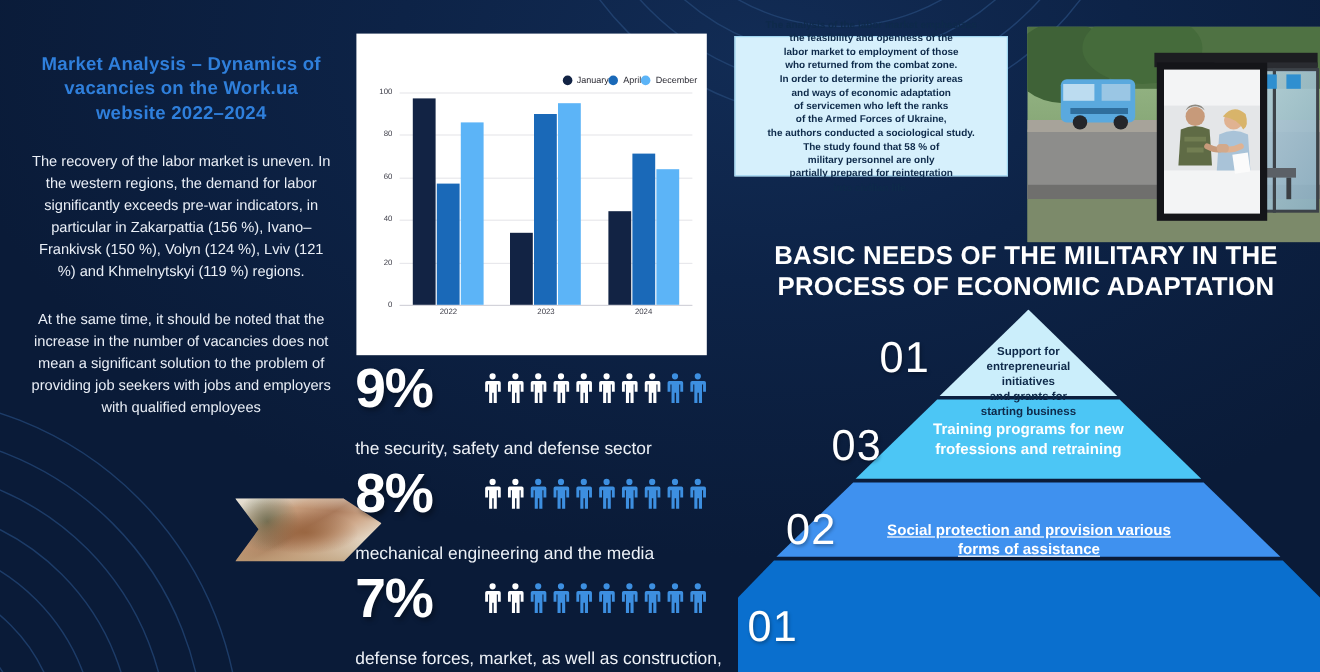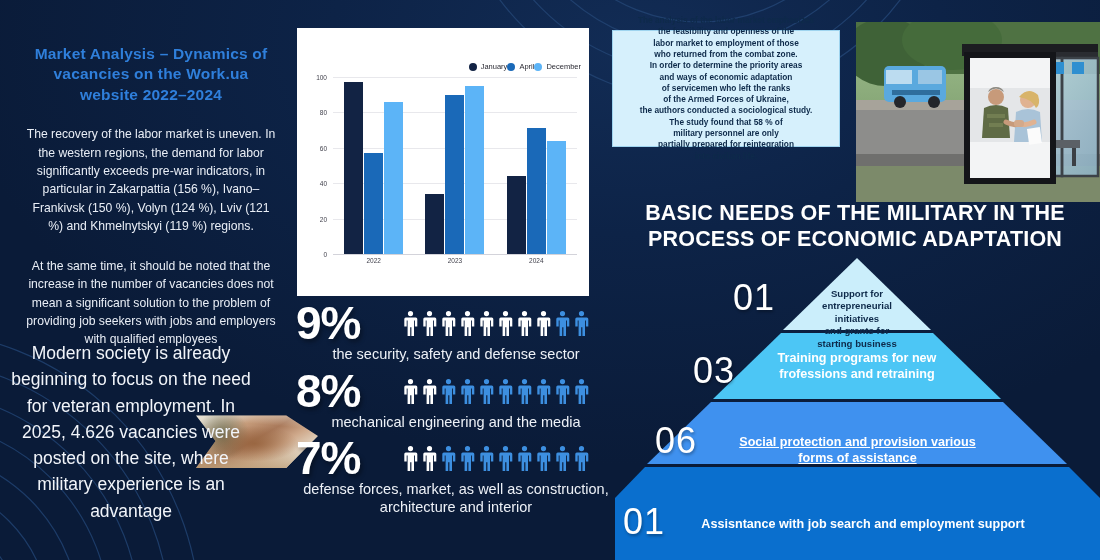--- a/index.html
+++ b/index.html
@@ -108,21 +108,21 @@
   .pct-row { margin-bottom:4px; }
   .pct-top { display:flex; align-items:center; gap:14px; }
   .pct-num {
     color:#ffffff; font-size:46px; font-weight:bold; line-height:1;
     letter-spacing:-1px; text-shadow:2px 3px 4px rgba(0,0,0,.35);
     min-width:92px;
   }
   .people { display:flex; gap:2px; align-items:flex-end; }
   .person { width:17px; height:30px; display:block; }
   .pct-cap {
-    color:#edf1f7; font-size:14.5px; line-height:1.22; margin-top:0;text-align:center;
+    color:#edf1f7; font-size:14.5px; line-height:1.22; margin-top:20px;
   }
 
   
   .info-box {
     position:absolute; left:612px; top:30px; width:228px; height:117px;
     background:#d6f0fc; border:1px solid #9fd4ef; z-index:6;
     display:flex; align-items:center; justify-content:center;
     padding:4px 6px;
   }
   .info-txt {
@@ -192,21 +192,20 @@
   </div>
 
   <div class="left-col">
     <div class="left-title">Market Analysis – Dynamics of vacancies on the Work.ua website 2022–2024</div>
     <div class="left-body">
       <p>The recovery of the labor market is uneven. In the western regions, the demand for labor significantly exceeds pre-war indicators, in particular in Zakarpattia (156 %), Ivano–Frankivsk (150 %), Volyn (124 %), Lviv (121 %) and Khmelnytskyi (119 %) regions.</p>
       <p>At the same time, it should be noted that the increase in the number of vacancies does not mean a significant solution to the problem of providing job seekers with jobs and employers with qualified employees</p>
     </div>
   </div>
 
-  <div class="modern-block">Modern society is already beginning to focus on the need for veteran employment. In 2025, 4.626 vacancies were posted on the site, where military experience is an advantage</div>
 
   <div class="handshake">
     <div class="shape"></div>
   </div>
 
   <div class="chart-card">
     <div class="chart-legend">
         <div class="lg-item">
           <span class="lg-dot" style="background: rgb(18, 35, 68);"></span>
           <span class="lg-txt">January</span>
@@ -471,28 +470,27 @@
 
       <polygon id="pyr-t3" points="166,75 318,75 386,141 98,141" fill="#4cc6f5"></polygon>
 
       <polygon id="pyr-t2" points="96,144 388,144 452,206 32,206" fill="#3f91ef"></polygon>
 
       <polygon id="pyr-t1" points="30,209 454,209 485,240 485,302 0,302 0,240" fill="#0a6fce"></polygon>
     </svg>
 
     <div class="pyr-label" style="left:118px;top:22px;">01</div>
     <div class="pyr-label" style="left:78px;top:95px;">03</div>
-    <div class="pyr-label" style="left:40px;top:165px;">06</div>
+    <div class="pyr-label" style="left:40px;top:165px;">02</div>
     <div class="pyr-label" style="left:8px;top:246px;">01</div>
 
     <div id="tier3-txt" class="tier-txt" style="left: 112px; top: 92px; width: 260px; color: rgb(255, 255, 255);">Training programs  for new
 frofessions and retraining</div>
     <div id="tier4-txt" class="tier-txt" style="left: 172px; top: 30px; width: 140px; color: rgb(14, 42, 74);">Support for
 entrepreneurial
 initiatives
 and grants for
 starting business</div>
     <div id="tier2-txt" class="tier-txt" style="left: 70px; top: 176px; width: 345px; color: rgb(255, 255, 255); text-decoration: underline;">Social protection and provision various
 forms of assistance</div>
-    <div id="tier1-txt" class="tier-txt" style="left: 28px; top: 258px; width: 440px; color: rgb(255, 255, 255);">Assisntance with job search and employment support</div>
   </div>
 
 </div>
 
 </body></html>

